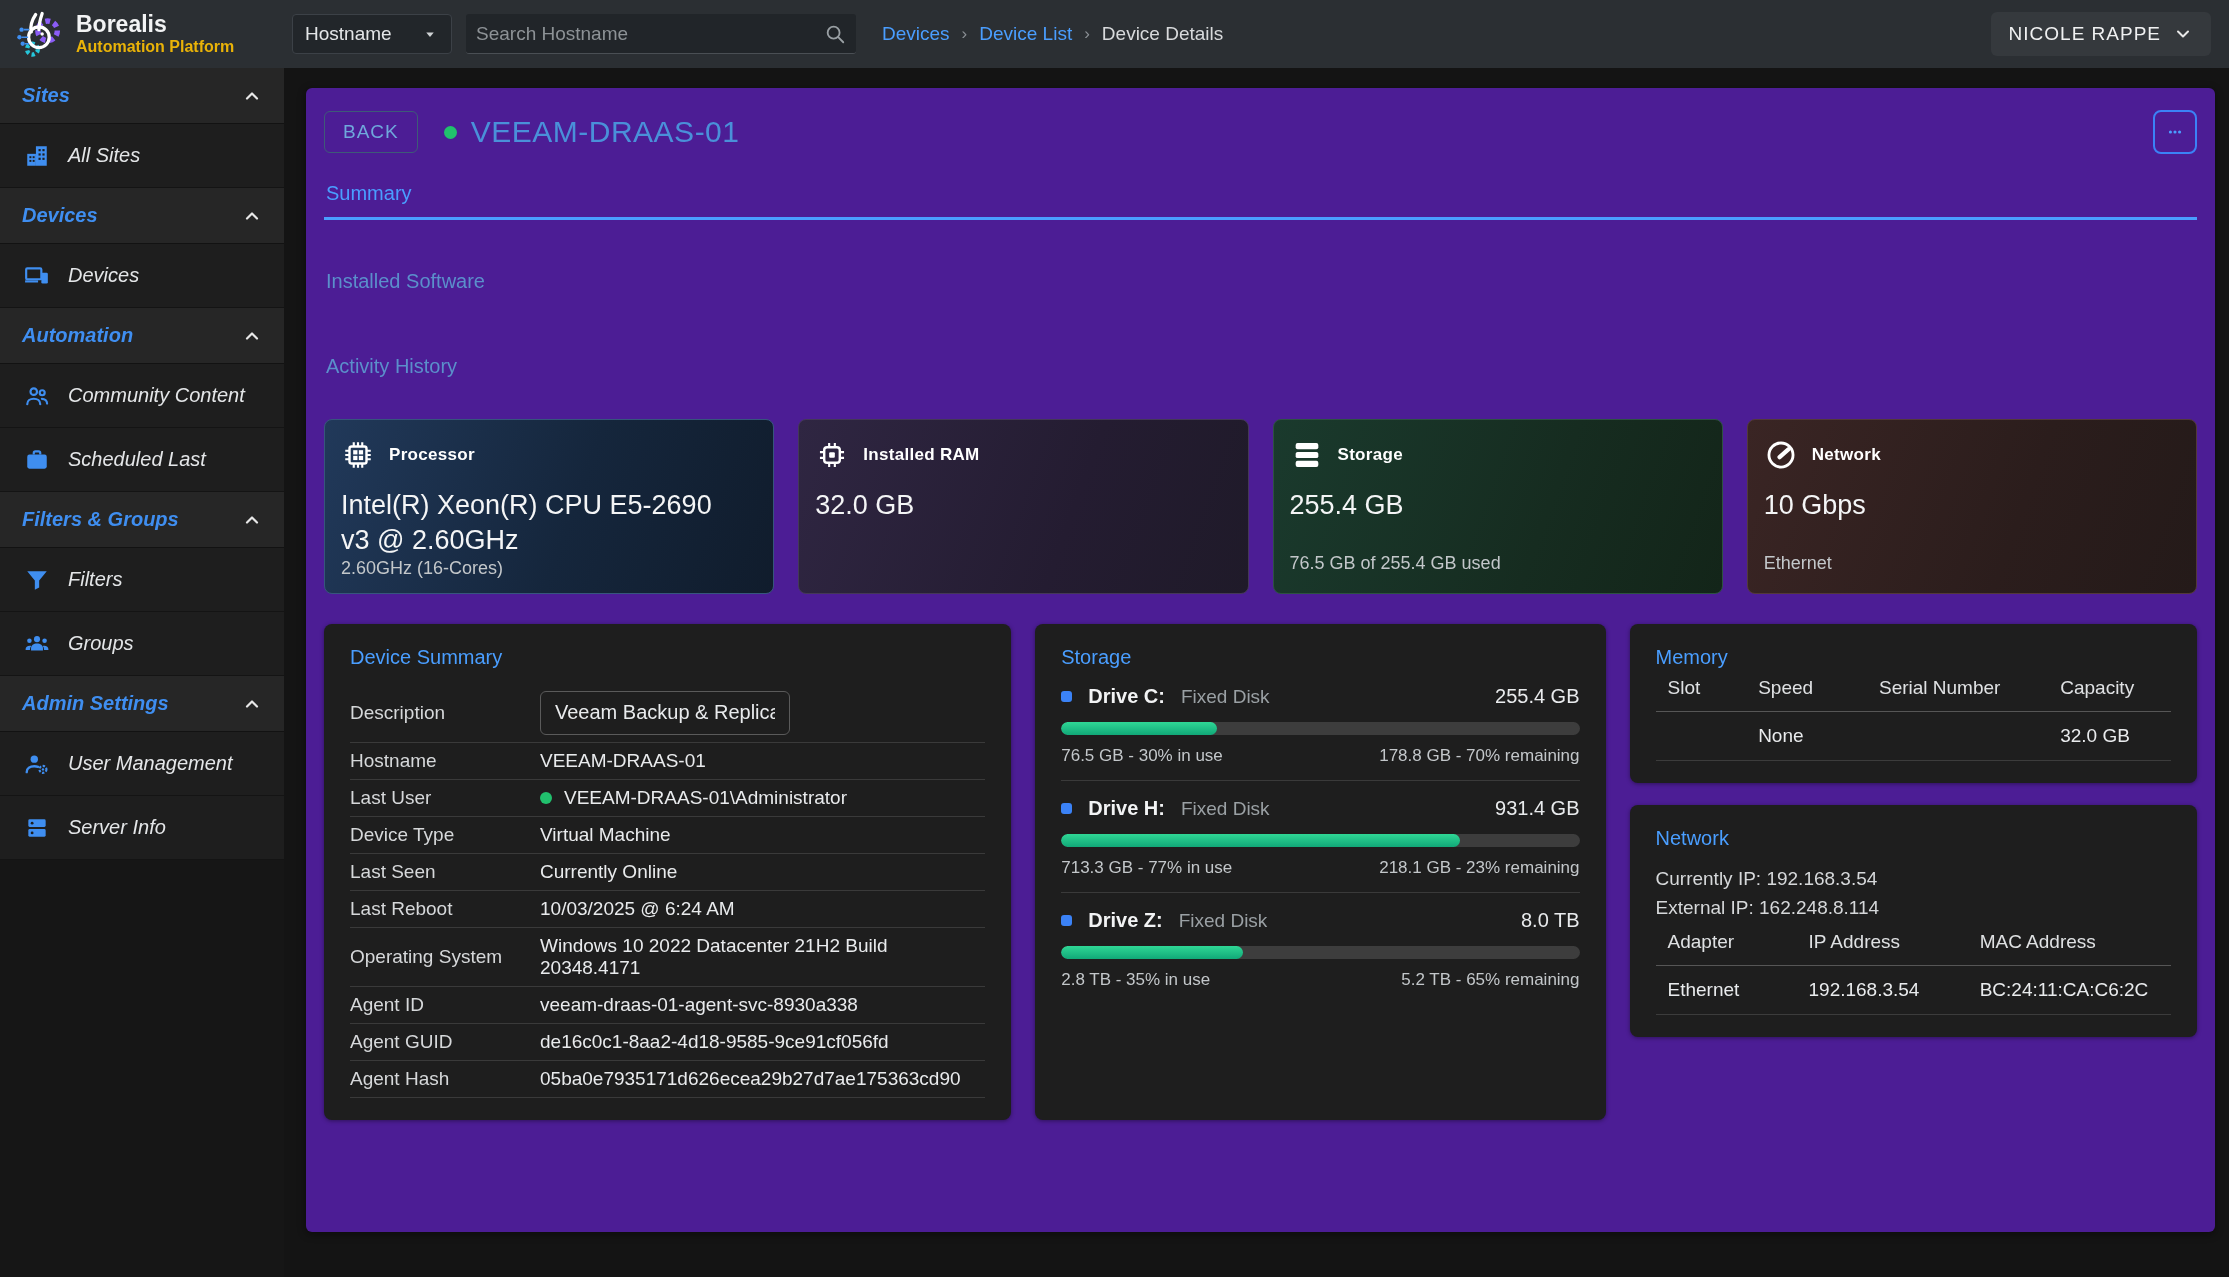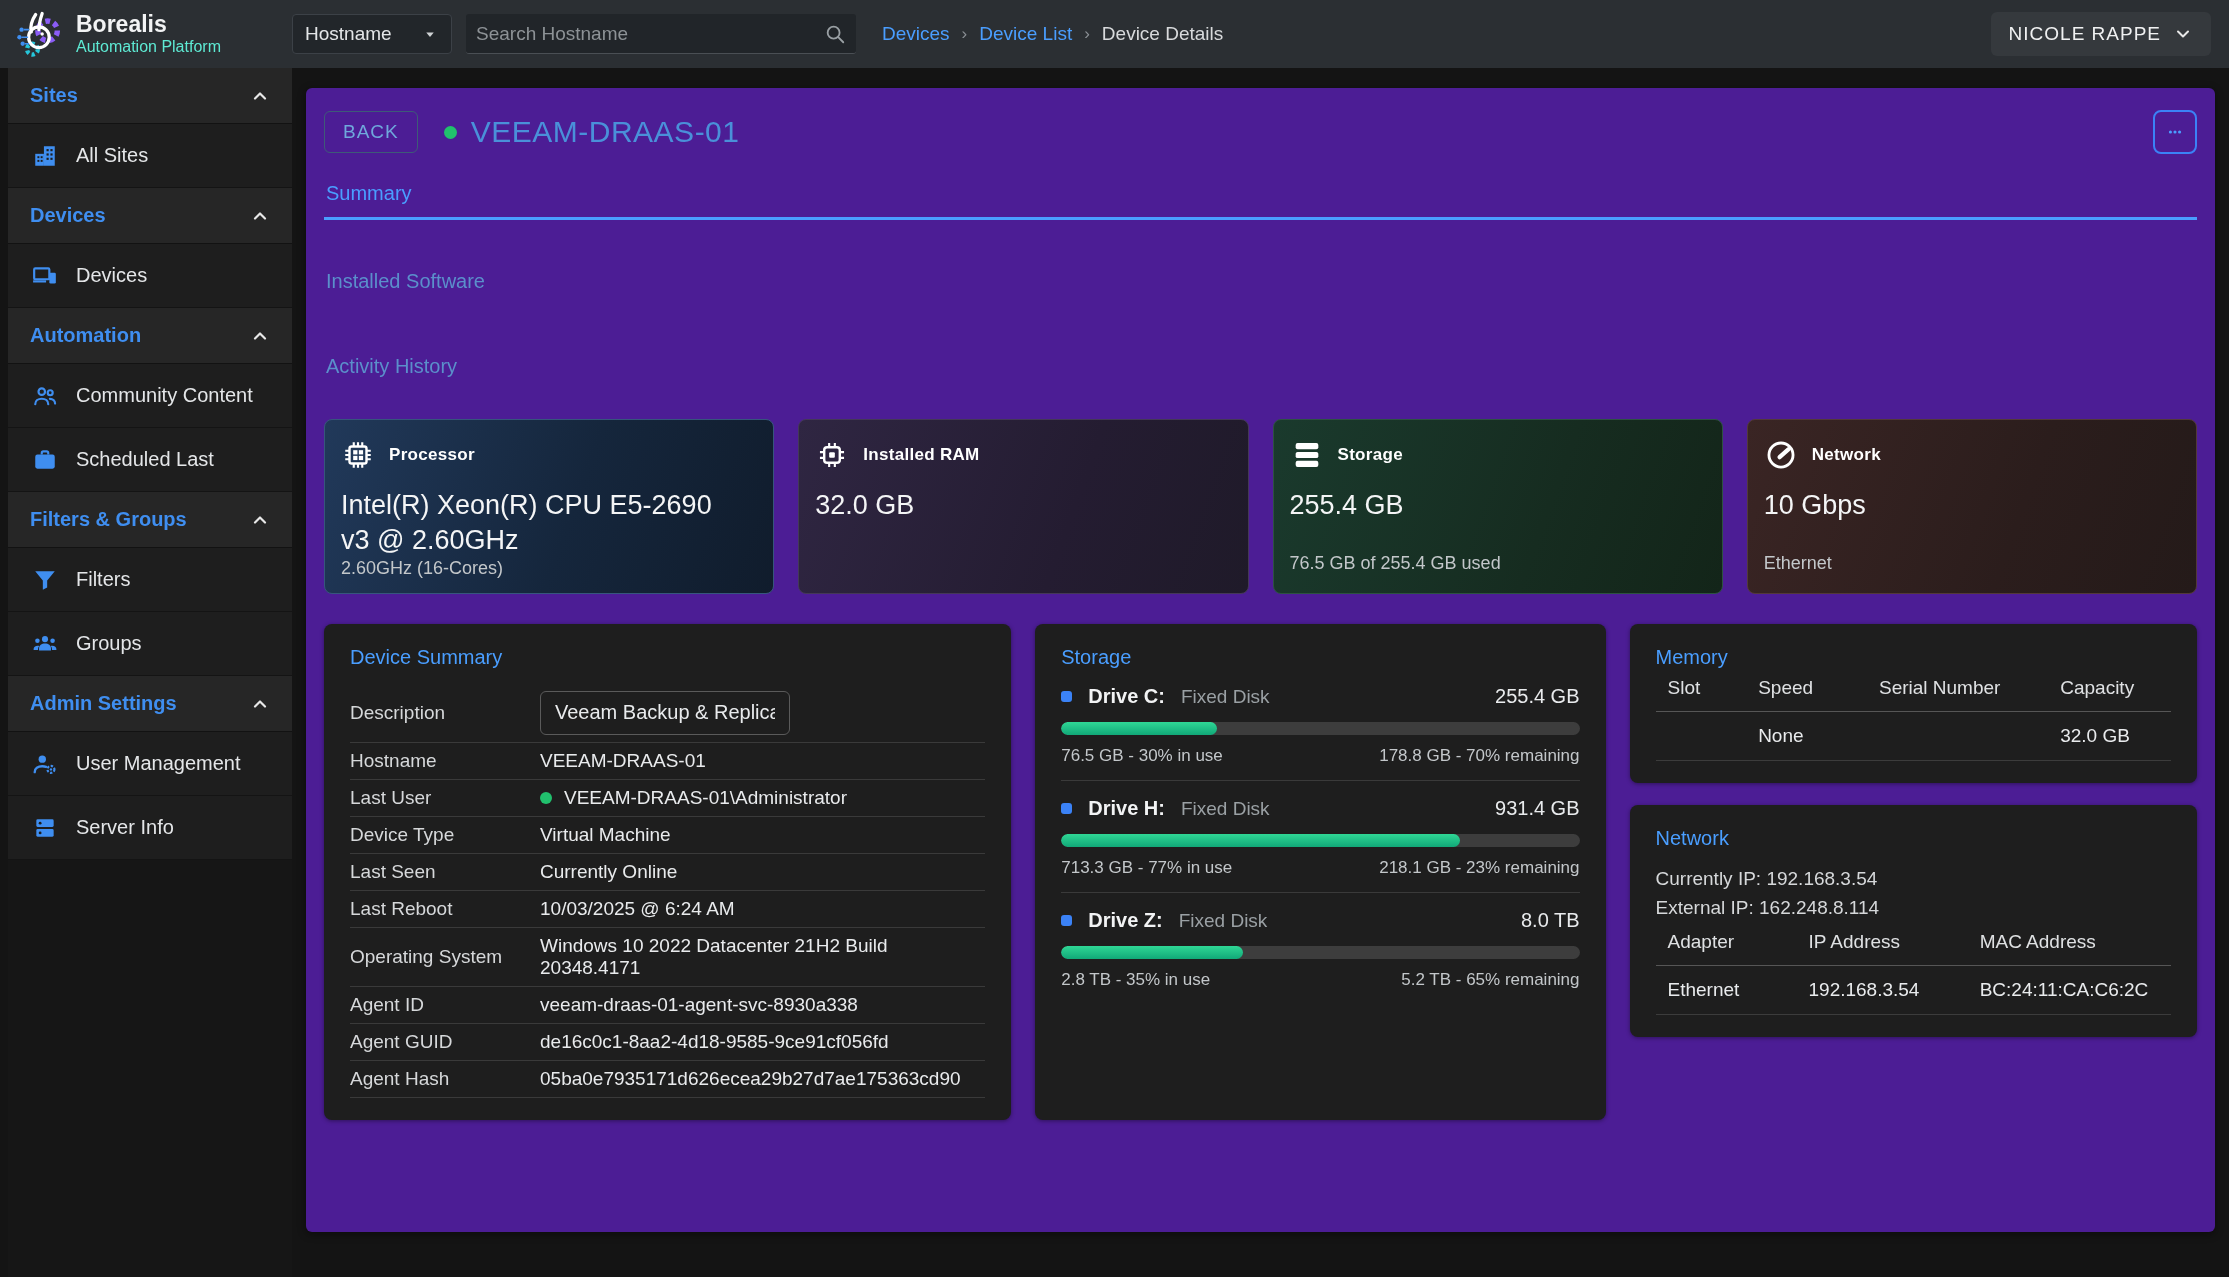--- a/index.html
+++ b/index.html
@@ -4,39 +4,39 @@
 <style>
   * { margin:0; padding:0; box-sizing:border-box; }
   html,body { width:2229px; height:1277px; overflow:hidden; background:#141414;
     font-family:"Liberation Sans", sans-serif; color:#e8eaec; }
 
   
   .topbar { position:fixed; top:0; left:0; width:2229px; height:68px; background:#2b2f33;
     display:flex; align-items:center; z-index:10; }
   .brand { width:284px; height:68px; display:flex; align-items:center; padding-left:14px; gap:10px; }
   .brand-name { font-size:23px; font-weight:bold; color:#f2f3f4; line-height:1.1; }
-  .brand-sub { font-size:16px; color:#5eead4; }
+  .brand-sub { font-size:16px; color:#eab308;font-weight:bold; }
   .filter-select { width:160px; height:40px; background:#22262a; border:1px solid #3c4147; border-radius:4px;
     margin-left:8px; display:flex; align-items:center; justify-content:space-between; padding:0 12px;
     font-size:19px; color:#e4e6e8; cursor:pointer; }
   .searchbox { width:390px; height:40px; background:#212529; border-bottom:1px solid #4a4f54; border-radius:3px;
     margin-left:14px; display:flex; align-items:center; padding:0 10px; }
   .searchbox input { flex:1; background:transparent; border:none; outline:none; color:#e4e6e8; font-size:19px;
     font-family:"Liberation Sans", sans-serif; }
   .searchbox input::placeholder { color:#8d9296; }
   .crumbs { display:flex; align-items:center; gap:12px; margin-left:26px; font-size:19px; }
   .crumb-link { color:#4a9eff; cursor:pointer; }
   .crumb-sep { color:#8a8f94; font-size:17px; }
   .crumb-current { color:#d8dadc; }
   .user-btn { margin-left:auto; margin-right:18px; background:#35393d; border-radius:6px; height:44px;
     display:flex; align-items:center; gap:12px; padding:0 18px; font-size:19px; letter-spacing:1px;
     color:#f0f1f2; cursor:pointer; }
 
   
-  .sidebar { position:fixed; top:68px; left:8px; width:284px; height:1209px; background:#161616; }
+  .sidebar { position:fixed; top:68px; left:0; width:284px; height:1209px; background:#161616;font-style:italic; }
   .nav-header { height:56px; background:#262626; border-bottom:1px solid #121212; display:flex;
     align-items:center; justify-content:space-between; padding:0 22px; cursor:pointer; }
   .nav-header span { color:#3f8ef0; font-size:20px; font-weight:bold; }
   .nav-item { height:64px; background:#1e1e1e; border-bottom:1px solid #141414; display:flex;
     align-items:center; gap:18px; padding:0 24px; cursor:pointer; font-size:20px; color:#e4e6e8; }
   .nav-item svg { color:#3f8ef0; flex:0 0 auto; }
   .chev-up { color:#e8e8e8; }
 
   
   .main { position:absolute; top:68px; left:284px; width:1945px; height:1209px; padding:20px 14px 45px 22px; }

